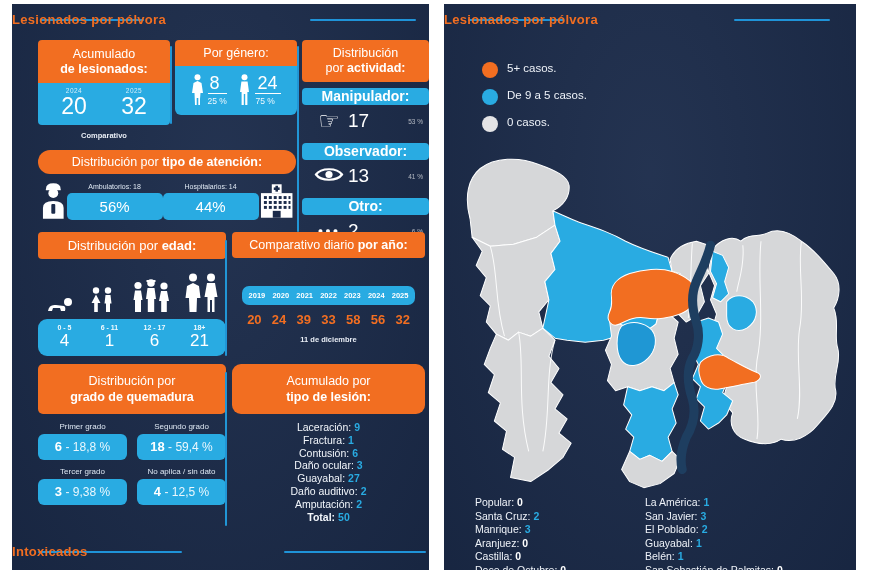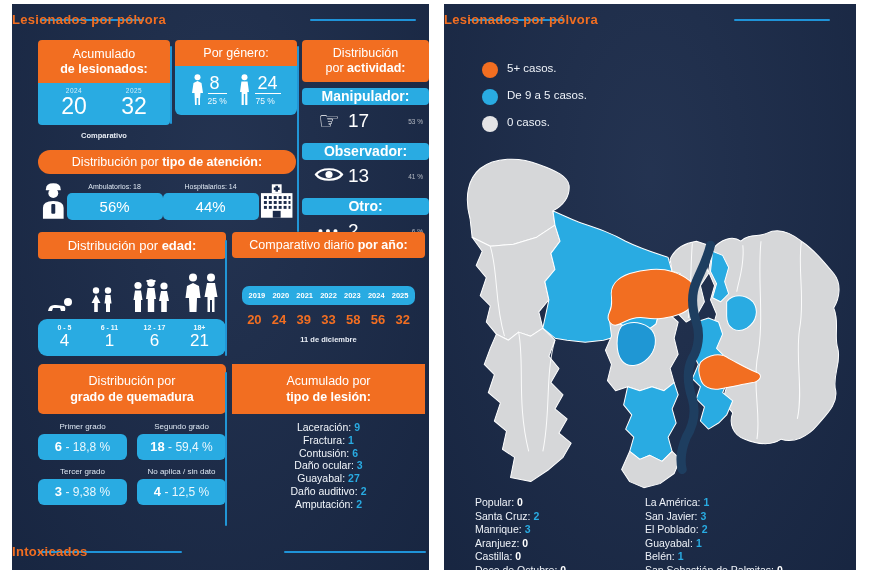--- a/index.html
+++ b/index.html
@@ -78,21 +78,21 @@
   .burns { position:absolute; left:26px; top:360px; width:188px; }
   .burns .hd { border-radius:5px; padding:9px 4px; font-size:12.5px; line-height:16px; }
   .burn-grid { display:flex; flex-wrap:wrap; justify-content:space-between; margin-top:8px; }
   .burn-cell { width:89px; text-align:center; margin-bottom:7px; }
   .burn-lab { font-size:8px; color:#dde7f2; margin-bottom:3px; }
   .burn-box { border-radius:6px; height:26px; line-height:26px; font-size:12px; color:#eaf7fd; }
   .burn-box b { color:#fff; font-size:13px; }
 
   
   .lesions { position:absolute; left:220px; top:360px; width:193px; }
-  .lesions .hd { border-radius:0; padding:9px 4px; font-size:12.5px; line-height:16px;text-align:center; }
+  .lesions .hd { border-radius:9px; padding:9px 4px; font-size:12.5px; line-height:16px;text-align:center; }
   .les-list { margin-top:7px; text-align:center; color:#f2f6fb; font-size:10.5px; line-height:12.8px; }
   .les-list .v { color:#29abe2; font-weight:bold; margin-left:3px; }
 
   .l-footer { top:540px; }
 
   
   .legend { position:absolute; left:38px; top:58px; }
   .leg-row { display:flex; align-items:flex-start; height:27px; }
   .leg-dot { width:16px; height:16px; border-radius:50%; margin-right:9px; }
   .leg-dot.c0 { background:#f26e21; } .leg-dot.c1 { background:#29abe2; } .leg-dot.c2 { background:#e4e4e6; }
@@ -356,20 +356,21 @@
         <span class="bold">tipo de lesión:</span>
       </div>
       <div class="les-list">
         <div><span>Laceración:</span><span class="v">9</span></div>
         <div><span>Fractura:</span><span class="v">1</span></div>
         <div><span>Contusión:</span><span class="v">6</span></div>
         <div><span>Daño ocular:</span><span class="v">3</span></div>
         <div><span>Guayabal:</span><span class="v">27</span></div>
         <div><span>Daño auditivo:</span><span class="v">2</span></div>
         <div><span>Amputación:</span><span class="v">2</span></div>
+        <div><span class="bold">Total:</span><span class="v">50</span></div>
       </div>
     </div>
 
     <div class="tline" style="left:26px; top:547px; width:144px;"></div>
     <div class="sec-title l-footer">Intoxicados</div>
     <div class="tline" style="left:272px; top:547px; width:142px;"></div>
   </div>
 
   <div class="panel panel-right">
     <div class="tline" style="left:24px; top:15px; width:96px;"></div>

